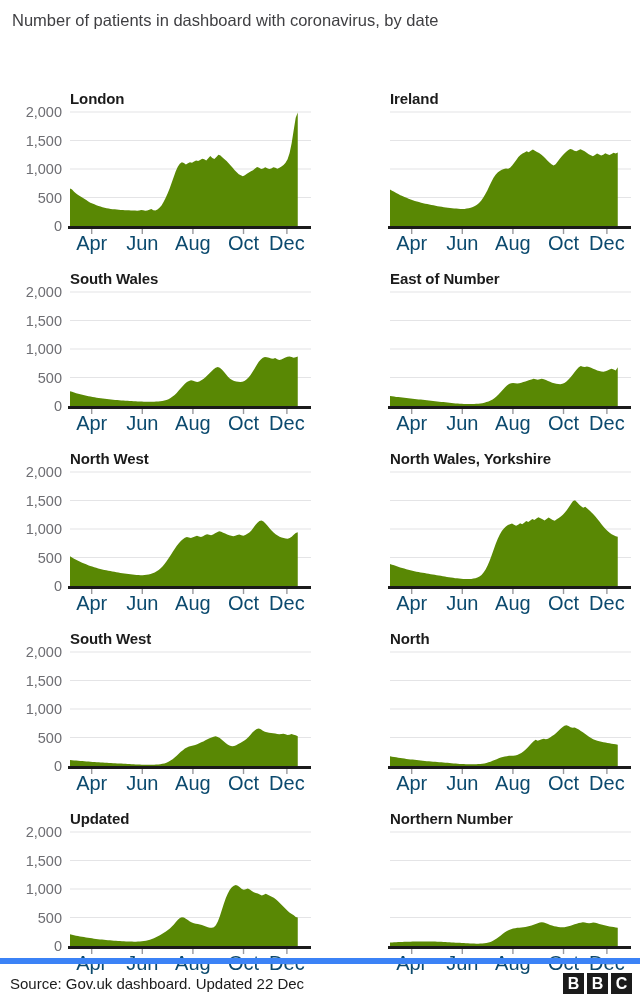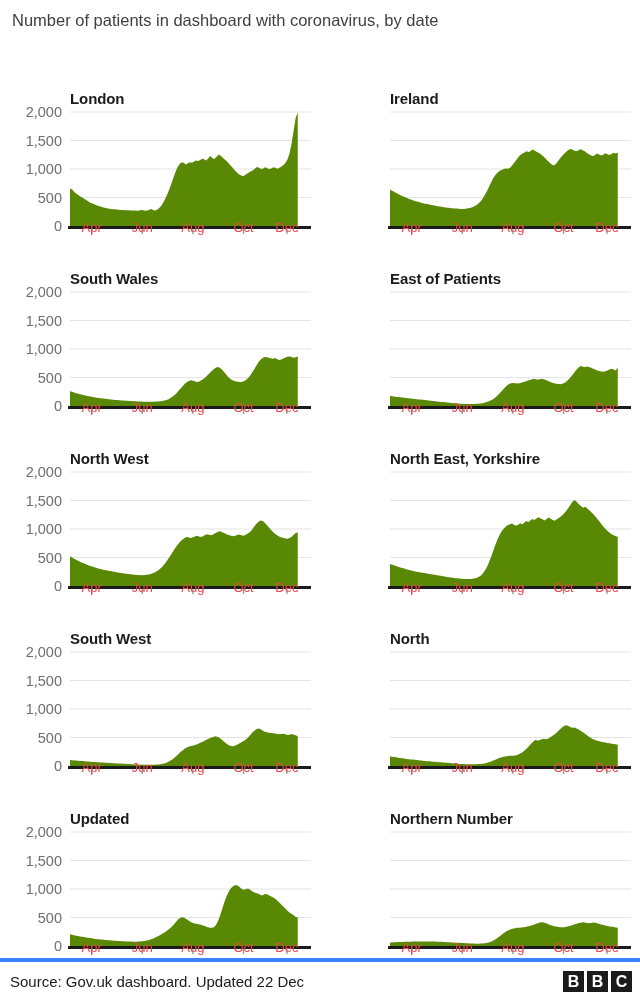--- a/index.html
+++ b/index.html
@@ -79,32 +79,32 @@
     transform:translateY(-7px);
     white-space:nowrap;
   }
   .xlabels{
     position:absolute;
     left:0;top:126px;
     width:320px;height:30px;
   }
   .xlab{
     position:absolute;
-    font-size:13px;
-    color:#ef4444;
+    font-size:20px;
+    color:#0c4a6e;
     transform:translateX(-50%);
     white-space:nowrap;
-    top:12px;
+    top:24px;
   }
   
   .footer{
     position:absolute;
     left:0;bottom:0;
     width:640px;height:42px;
-    border-top:4px solid #3b82f6;
+    border-top:6px solid #3b82f6;
     box-sizing:border-box;
   }
   .source{
     position:absolute;
     left:10px;top:11px;
     font-size:15px;
     color:#1b1b1b;
   }
   .bbc-logo{
     position:absolute;
@@ -210,21 +210,21 @@
         </svg>
         <div class="xlabels">
           <div class="xlab" style="left: 91.69px;">Apr</div>
           <div class="xlab" style="left: 142.3px;">Jun</div>
           <div class="xlab" style="left: 192.91px;">Aug</div>
           <div class="xlab" style="left: 243.52px;">Oct</div>
           <div class="xlab" style="left: 286.9px;">Dec</div>
         </div>
       </div>
       <div class="panel">
-        <div class="panel-title">East of Patients</div>
+        <div class="panel-title">East of Number</div>
         <svg class="plot" width="320" height="126" viewBox="0 0 320 126">
           <line x1="70" x2="311" y1="89.5" y2="89.5" stroke="#e4e4e6" stroke-width="1.2"></line>
           <line x1="70" x2="311" y1="61" y2="61" stroke="#e4e4e6" stroke-width="1.2"></line>
           <line x1="70" x2="311" y1="32.5" y2="32.5" stroke="#e4e4e6" stroke-width="1.2"></line>
           <line x1="70" x2="311" y1="4" y2="4" stroke="#e4e4e6" stroke-width="1.2"></line>
           <path d="M 70.00 118.00 L 70.00 108.03 L 72.05 108.31 L 74.10 108.59 L 76.16 108.88 L 78.21 109.11 L 80.26 109.34 L 82.31 109.56 L 84.36 109.79 L 86.41 110.02 L 88.47 110.25 L 90.52 110.48 L 92.57 110.70 L 94.62 110.93 L 96.67 111.16 L 98.72 111.39 L 100.78 111.62 L 102.83 111.84 L 104.88 112.07 L 106.93 112.30 L 108.98 112.53 L 111.04 112.76 L 113.09 112.98 L 115.14 113.21 L 117.19 113.44 L 119.24 113.67 L 121.29 113.90 L 123.35 114.12 L 125.40 114.35 L 127.45 114.58 L 129.50 114.81 L 131.55 115.04 L 133.60 115.26 L 135.66 115.44 L 137.71 115.61 L 139.76 115.72 L 141.81 115.83 L 143.86 115.95 L 145.91 116.00 L 147.97 116.06 L 150.02 116.06 L 152.07 116.00 L 154.12 115.95 L 156.17 115.83 L 158.23 115.72 L 160.28 115.49 L 162.33 115.15 L 164.38 114.69 L 166.43 114.12 L 168.48 113.44 L 170.54 112.58 L 172.59 111.44 L 174.64 110.02 L 176.69 108.31 L 178.74 106.31 L 180.79 104.03 L 182.85 101.75 L 184.90 99.47 L 186.95 97.48 L 189.00 96.06 L 191.05 95.20 L 193.11 94.91 L 195.16 95.20 L 197.21 95.48 L 199.26 95.20 L 201.31 94.63 L 203.36 94.06 L 205.42 93.49 L 207.47 92.63 L 209.52 92.06 L 211.57 91.50 L 213.62 90.64 L 215.67 91.21 L 217.73 91.78 L 219.78 91.21 L 221.83 90.64 L 223.88 91.21 L 225.93 92.06 L 227.99 92.92 L 230.04 93.78 L 232.09 94.63 L 234.14 95.31 L 236.19 95.77 L 238.24 96.06 L 240.30 96.23 L 242.35 95.77 L 244.40 94.91 L 246.45 93.49 L 248.50 91.50 L 250.55 89.22 L 252.61 86.65 L 254.66 84.09 L 256.71 81.52 L 258.76 79.24 L 260.81 78.10 L 262.87 78.67 L 264.92 78.95 L 266.97 78.39 L 269.02 78.95 L 271.07 79.81 L 273.12 80.66 L 275.18 81.52 L 277.23 82.38 L 279.28 82.94 L 281.33 83.52 L 283.38 83.80 L 285.43 83.23 L 287.49 82.38 L 289.54 81.52 L 291.59 80.66 L 293.64 81.52 L 295.69 82.38 L 297.75 79.24 L 297.75 118.00 Z" fill="#598804"></path>
           <line x1="68" x2="311" y1="119.5" y2="119.5" stroke="#1b1b1b" stroke-width="3"></line>
           <line x1="91.69" x2="91.69" y1="121" y2="126" stroke="#9a9a9e" stroke-width="1.4"></line>
           <line x1="142.3" x2="142.3" y1="121" y2="126" stroke="#9a9a9e" stroke-width="1.4"></line>
           <line x1="192.91" x2="192.91" y1="121" y2="126" stroke="#9a9a9e" stroke-width="1.4"></line>
@@ -263,21 +263,21 @@
         </svg>
         <div class="xlabels">
           <div class="xlab" style="left: 91.69px;">Apr</div>
           <div class="xlab" style="left: 142.3px;">Jun</div>
           <div class="xlab" style="left: 192.91px;">Aug</div>
           <div class="xlab" style="left: 243.52px;">Oct</div>
           <div class="xlab" style="left: 286.9px;">Dec</div>
         </div>
       </div>
       <div class="panel">
-        <div class="panel-title">North East, Yorkshire</div>
+        <div class="panel-title">North Wales, Yorkshire</div>
         <svg class="plot" width="320" height="126" viewBox="0 0 320 126">
           <line x1="70" x2="311" y1="89.5" y2="89.5" stroke="#e4e4e6" stroke-width="1.2"></line>
           <line x1="70" x2="311" y1="61" y2="61" stroke="#e4e4e6" stroke-width="1.2"></line>
           <line x1="70" x2="311" y1="32.5" y2="32.5" stroke="#e4e4e6" stroke-width="1.2"></line>
           <line x1="70" x2="311" y1="4" y2="4" stroke="#e4e4e6" stroke-width="1.2"></line>
           <path d="M 70.00 118.00 L 70.00 96.06 L 72.03 96.63 L 74.07 97.37 L 76.10 98.05 L 78.13 98.73 L 80.17 99.42 L 82.20 100.05 L 84.23 100.62 L 86.27 101.19 L 88.30 101.70 L 90.33 102.21 L 92.37 102.72 L 94.40 103.18 L 96.43 103.64 L 98.47 104.03 L 100.50 104.43 L 102.53 104.78 L 104.57 105.12 L 106.60 105.46 L 108.64 105.80 L 110.67 106.14 L 112.70 106.49 L 114.74 106.83 L 116.77 107.17 L 118.80 107.51 L 120.84 107.85 L 122.87 108.20 L 124.90 108.54 L 126.94 108.88 L 128.97 109.22 L 131.00 109.56 L 133.04 109.85 L 135.07 110.13 L 137.10 110.36 L 139.14 110.59 L 141.17 110.76 L 143.20 110.93 L 145.24 111.05 L 147.27 111.10 L 149.30 111.05 L 151.34 110.88 L 153.37 110.59 L 155.40 110.13 L 157.44 109.45 L 159.47 108.42 L 161.50 106.89 L 163.54 104.61 L 165.57 101.47 L 167.60 97.48 L 169.64 92.63 L 171.67 87.22 L 173.71 81.52 L 175.74 75.82 L 177.77 70.69 L 179.81 66.41 L 181.84 63.00 L 183.87 60.43 L 185.91 58.44 L 187.94 57.01 L 189.97 56.16 L 192.01 55.59 L 194.04 56.73 L 196.07 57.87 L 198.11 56.73 L 200.14 55.30 L 202.17 56.16 L 204.21 54.73 L 206.24 53.02 L 208.27 53.88 L 210.31 52.45 L 212.34 51.02 L 214.37 51.88 L 216.41 50.45 L 218.44 49.31 L 220.47 50.17 L 222.51 51.31 L 224.54 52.45 L 226.57 51.02 L 228.61 49.60 L 230.64 50.74 L 232.68 51.88 L 234.71 52.73 L 236.74 51.31 L 238.78 49.88 L 240.81 48.46 L 242.84 46.75 L 244.88 44.47 L 246.91 41.91 L 248.94 39.05 L 250.98 35.92 L 253.01 33.07 L 255.04 32.22 L 257.08 34.21 L 259.11 36.49 L 261.14 38.20 L 263.18 39.63 L 265.21 38.77 L 267.24 40.48 L 269.28 42.19 L 271.31 44.19 L 273.34 46.18 L 275.38 48.46 L 277.41 51.02 L 279.44 53.59 L 281.48 56.16 L 283.51 58.72 L 285.54 61.00 L 287.58 63.00 L 289.61 64.70 L 291.64 66.13 L 293.68 67.27 L 295.71 68.13 L 297.75 68.69 L 297.75 118.00 Z" fill="#598804"></path>
           <line x1="68" x2="311" y1="119.5" y2="119.5" stroke="#1b1b1b" stroke-width="3"></line>
           <line x1="91.69" x2="91.69" y1="121" y2="126" stroke="#9a9a9e" stroke-width="1.4"></line>
           <line x1="142.3" x2="142.3" y1="121" y2="126" stroke="#9a9a9e" stroke-width="1.4"></line>
           <line x1="192.91" x2="192.91" y1="121" y2="126" stroke="#9a9a9e" stroke-width="1.4"></line>

